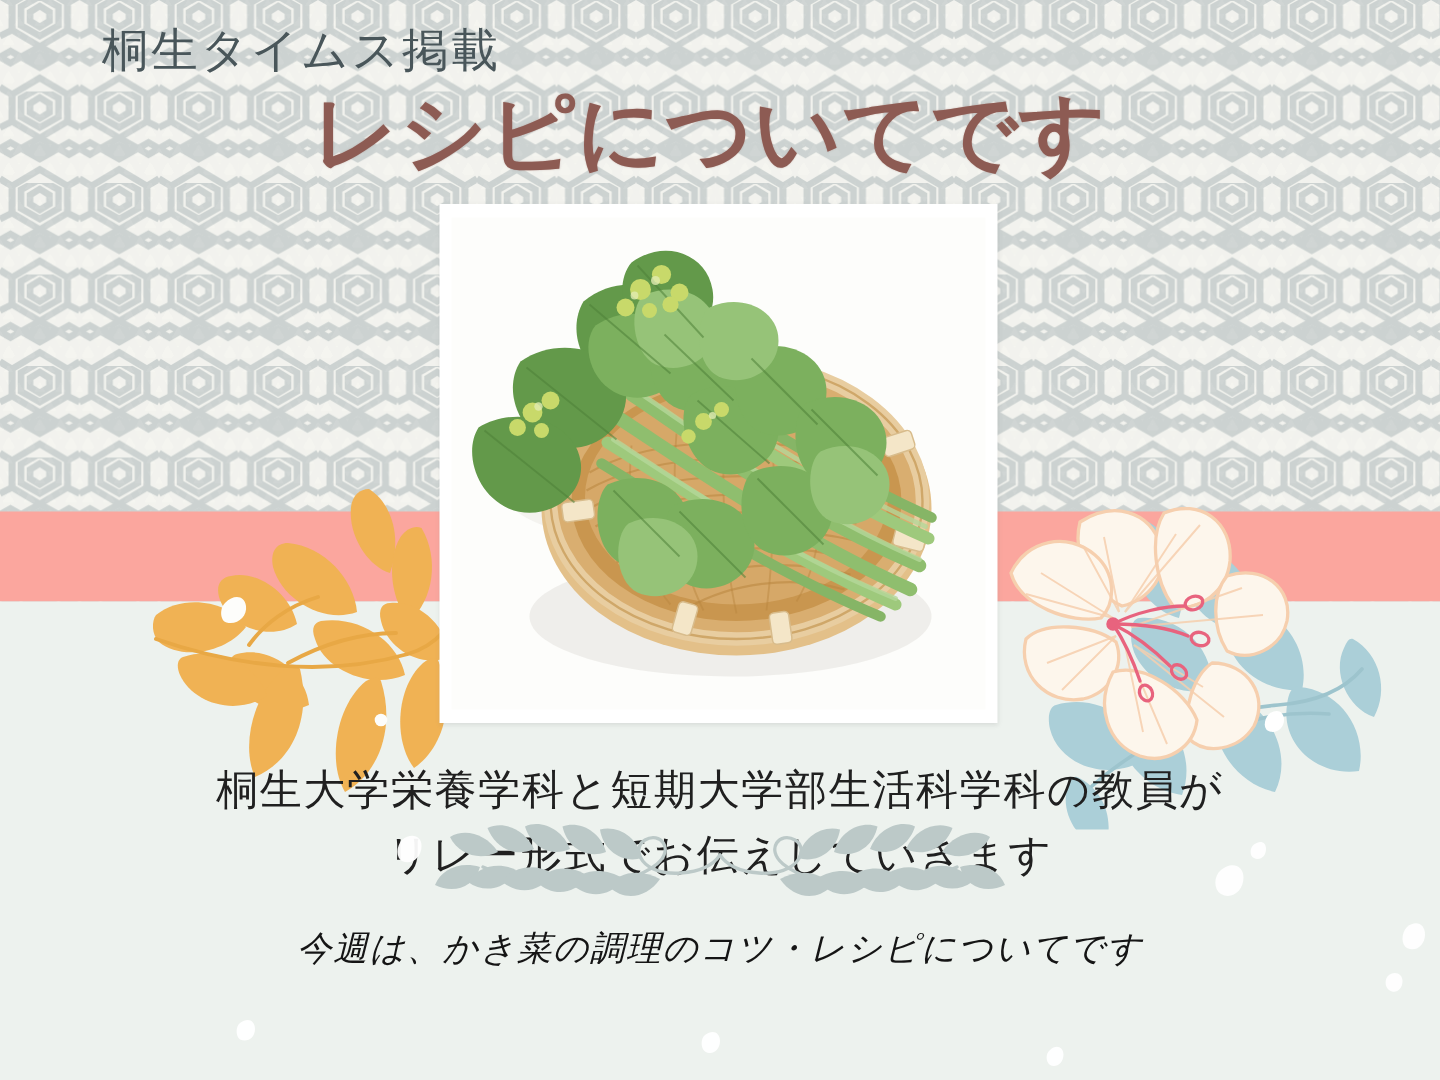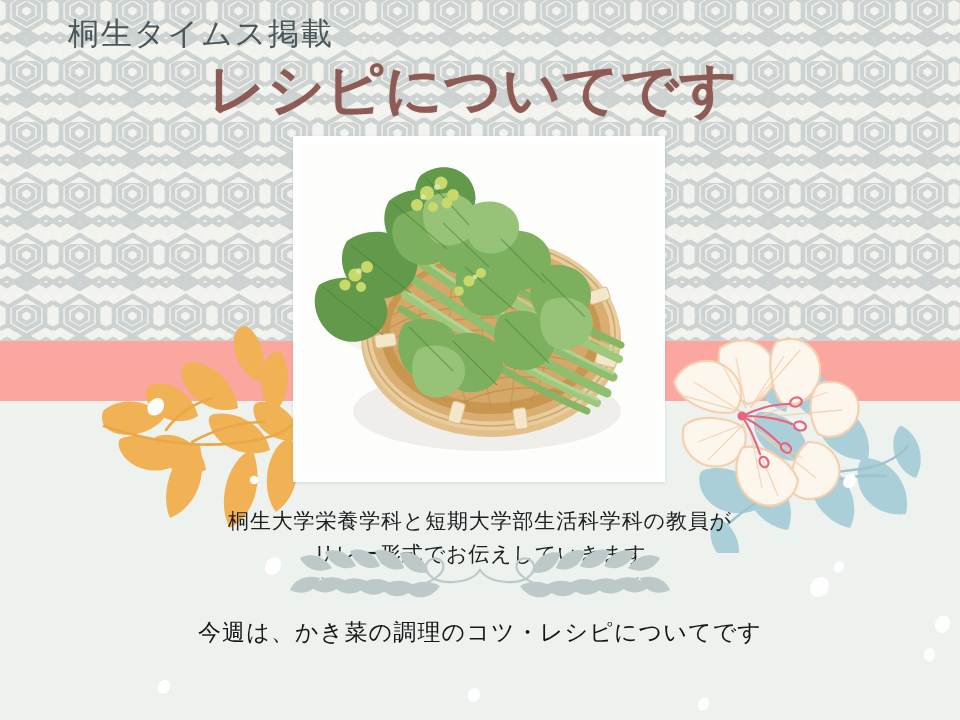--- a/index.html
+++ b/index.html
@@ -65,27 +65,27 @@
     background:#ffffff;box-shadow:0 1px 3px rgba(120,120,120,.18);
   }
   #photo-inner{
     position:absolute;left:8px;top:9px;width:356px;height:328px;
     background:#fdfdfb;overflow:hidden;
   }
 
   
   #lead-text{
     position:absolute;left:0;top:505px;width:960px;
-    text-align:center;font-size:21px;line-height:1.55;
+    text-align:center;font-size:28px;line-height:1.55;
     letter-spacing:.04em;color:#202020;
   }
   #topic-text{
     position:absolute;left:0;top:616px;width:960px;
     text-align:center;font-size:23px;line-height:1.4;
-    letter-spacing:.05em;color:#151515;
+    letter-spacing:.05em;color:#151515;font-style:italic;
   }
 
   
   .deco{position:absolute;pointer-events:none;}
   #deco-leaves-left{left:96px;top:318px;}
   #deco-flower-right{left:650px;top:338px;}
   #deco-divider{left:278px;top:548px;}
   #deco-petals{left:0;top:0;}
 </style>
 </head>

